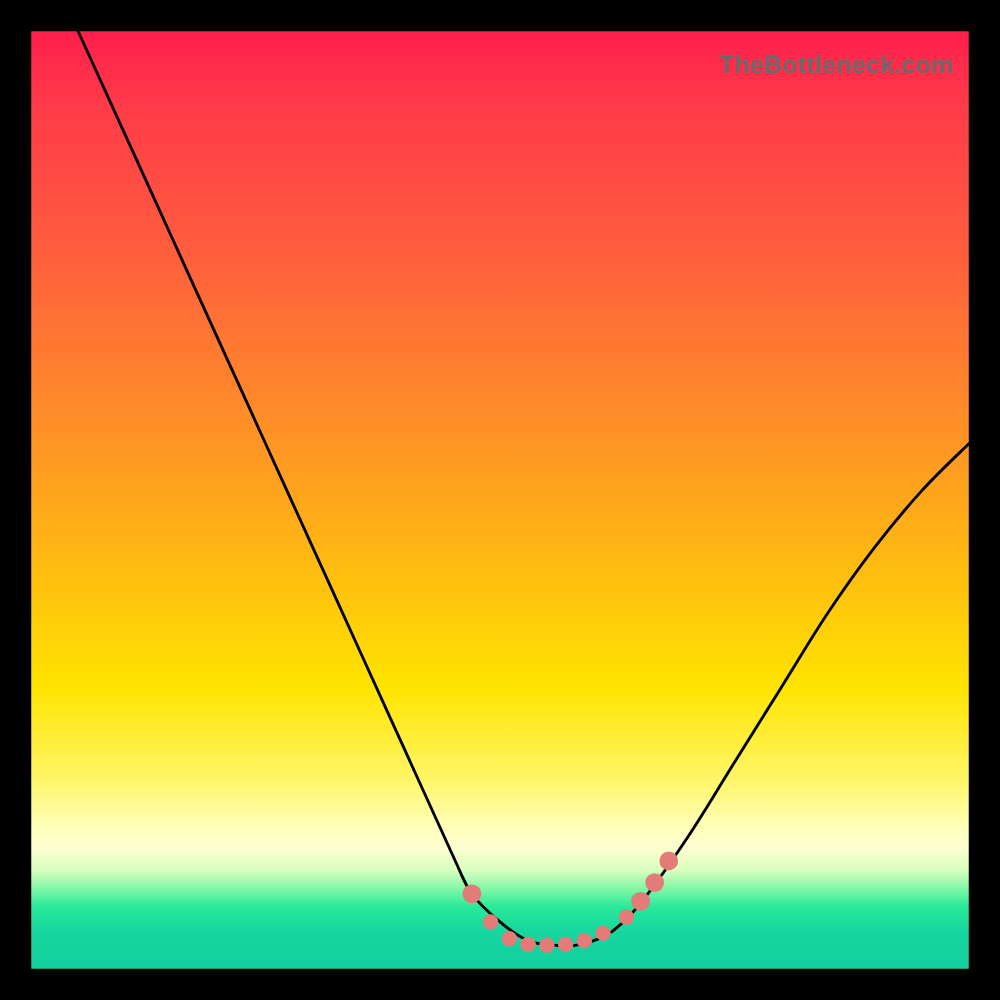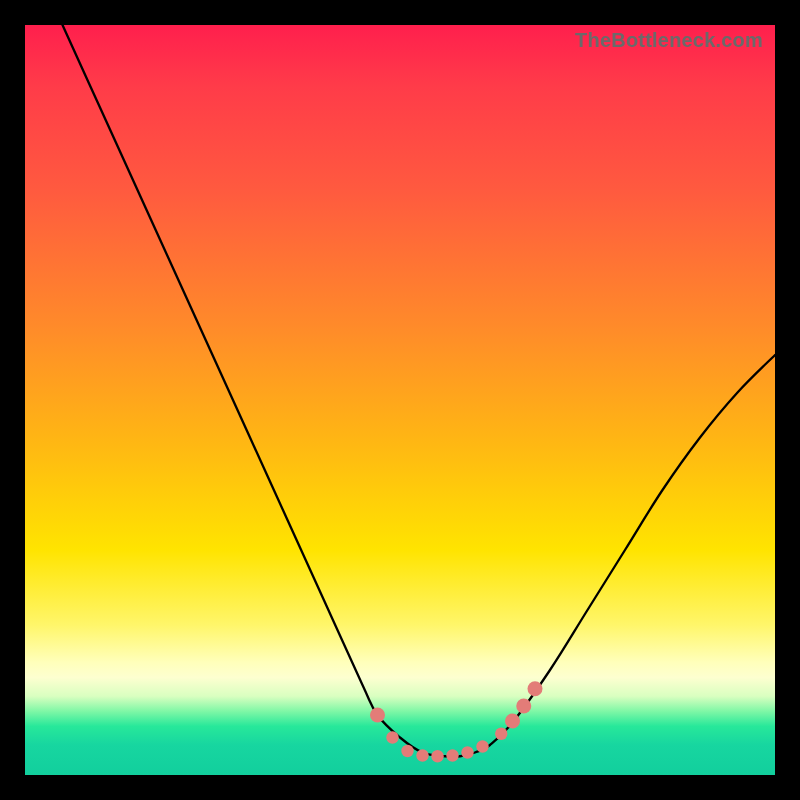--- a/index.html
+++ b/index.html
@@ -39,21 +39,21 @@
       #fdffd0 87%,
       #d9ffc0 89.5%,
       #7ff7a6 91.5%,
       #27e89a 93.5%,
       #17d6a0 96%,
       #12cf9d 100%
     );
   }
   .watermark {
     position: absolute;
-    top: 4px;
+    top: 16px;
     right: 12px;
     color: #6a6a6a;
     font-size: 20px;
     font-weight: 600;
     letter-spacing: 0.2px;
     user-select: none;
   }
   svg.overlay {
     position: absolute;
     left: 0;

